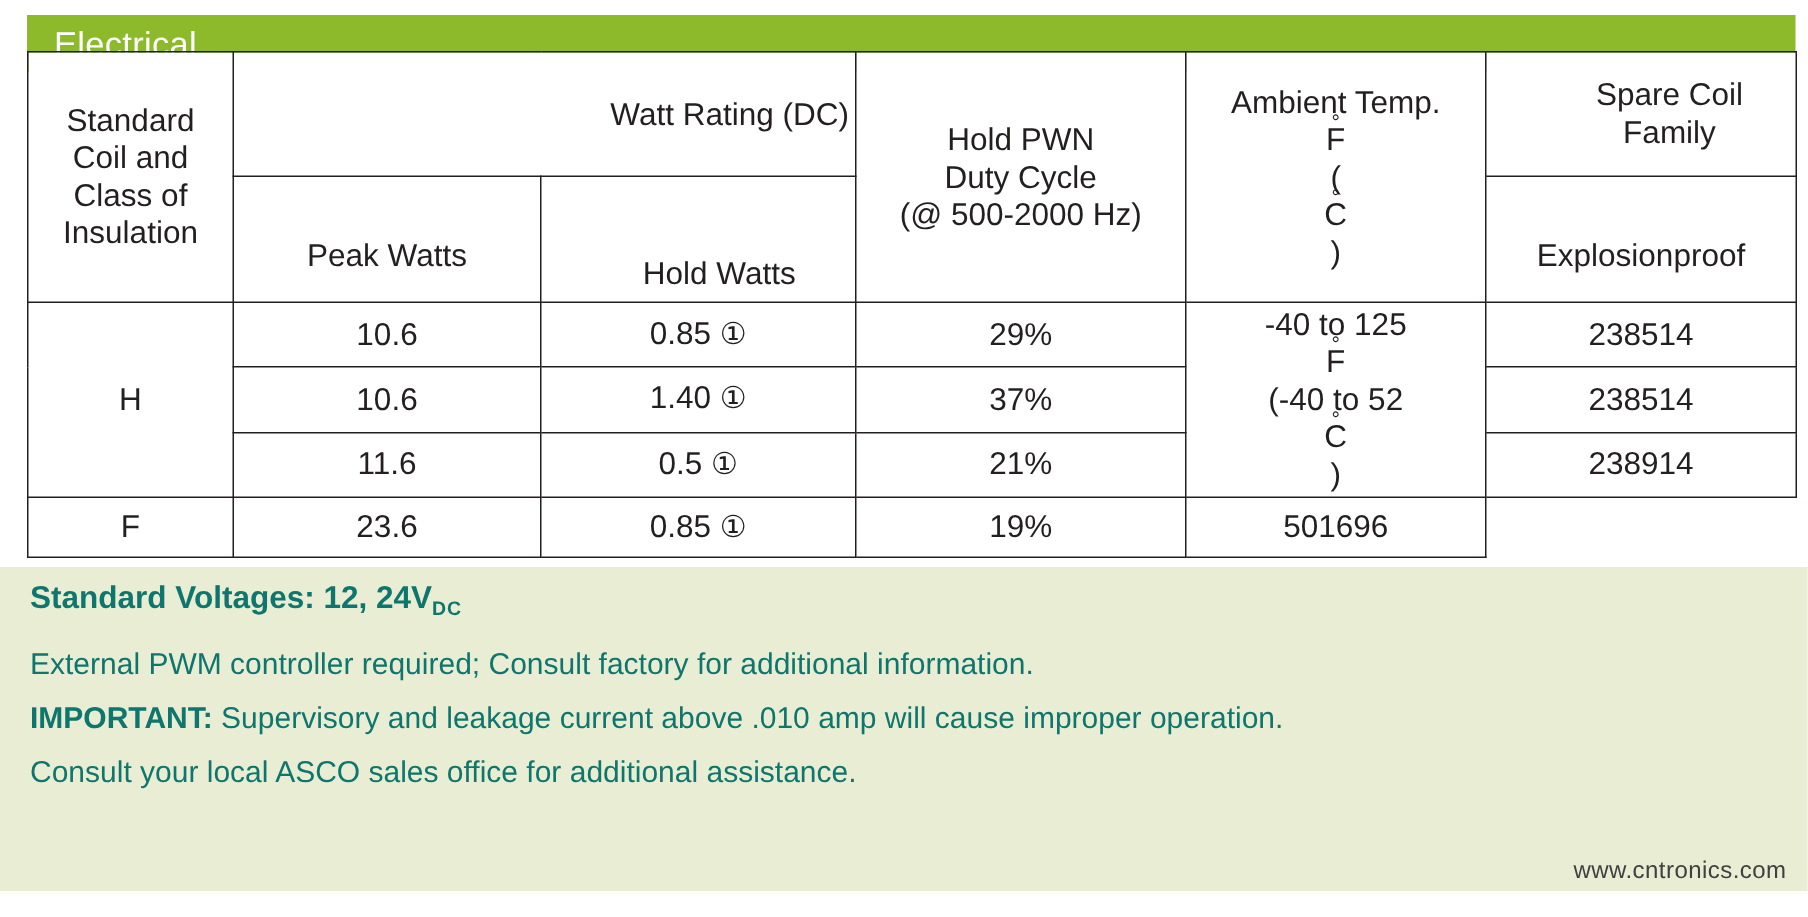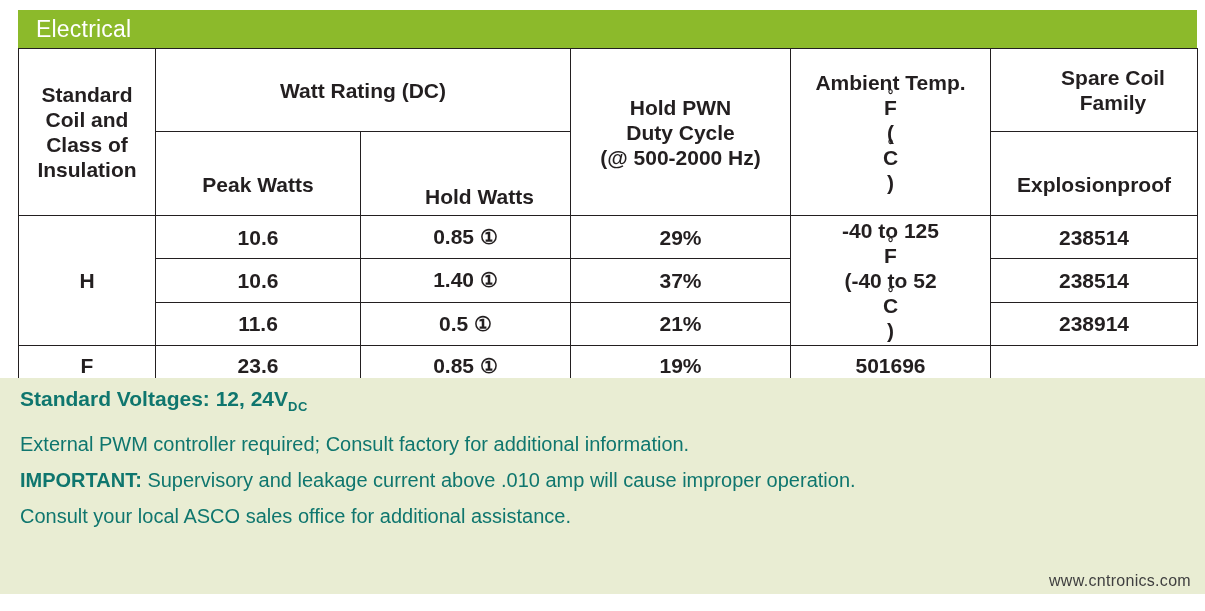--- a/index.html
+++ b/index.html
@@ -39,25 +39,24 @@
     line-height: 26px;
     color: #ffffff;
     letter-spacing: 0.2px;
     white-space: nowrap;
   }
 
   
   table.spec {
     position: absolute;
     left: 18px;
-    top: 48px;
+    top: 34px;
     width: 1179px;
     border-collapse: collapse;
     table-layout: fixed;
-    font-weight: bold;
   }
   table.spec td {
     border: 1px solid #231f20;
     text-align: center;
     vertical-align: middle;
     font-size: 21px;
     line-height: 25px;
     padding: 2px 4px;
     background: #ffffff;
     box-sizing: border-box;
@@ -128,21 +127,21 @@
 
       <tr>
         <td rowspan="2" class="hdr-tall">
           <span class="stack">
             <span>Standard</span>
             <span>Coil and</span>
             <span>Class of</span>
             <span>Insulation</span>
           </span>
         </td>
-        <td colspan="2" style="height:83px;">Watt Rating (DC)</td>
+        <td colspan="2" style="height:83px;text-align:right;">Watt Rating (DC)</td>
         <td rowspan="2" class="hdr-tall">
           <span class="stack">
             <span>Hold PWN</span>
             <span>Duty Cycle</span>
             <span>(@ 500-2000 Hz)</span>
           </span>
         </td>
         <td rowspan="2" class="hdr-tall">
           <span class="stack">
             <span>Ambient Temp.</span>

